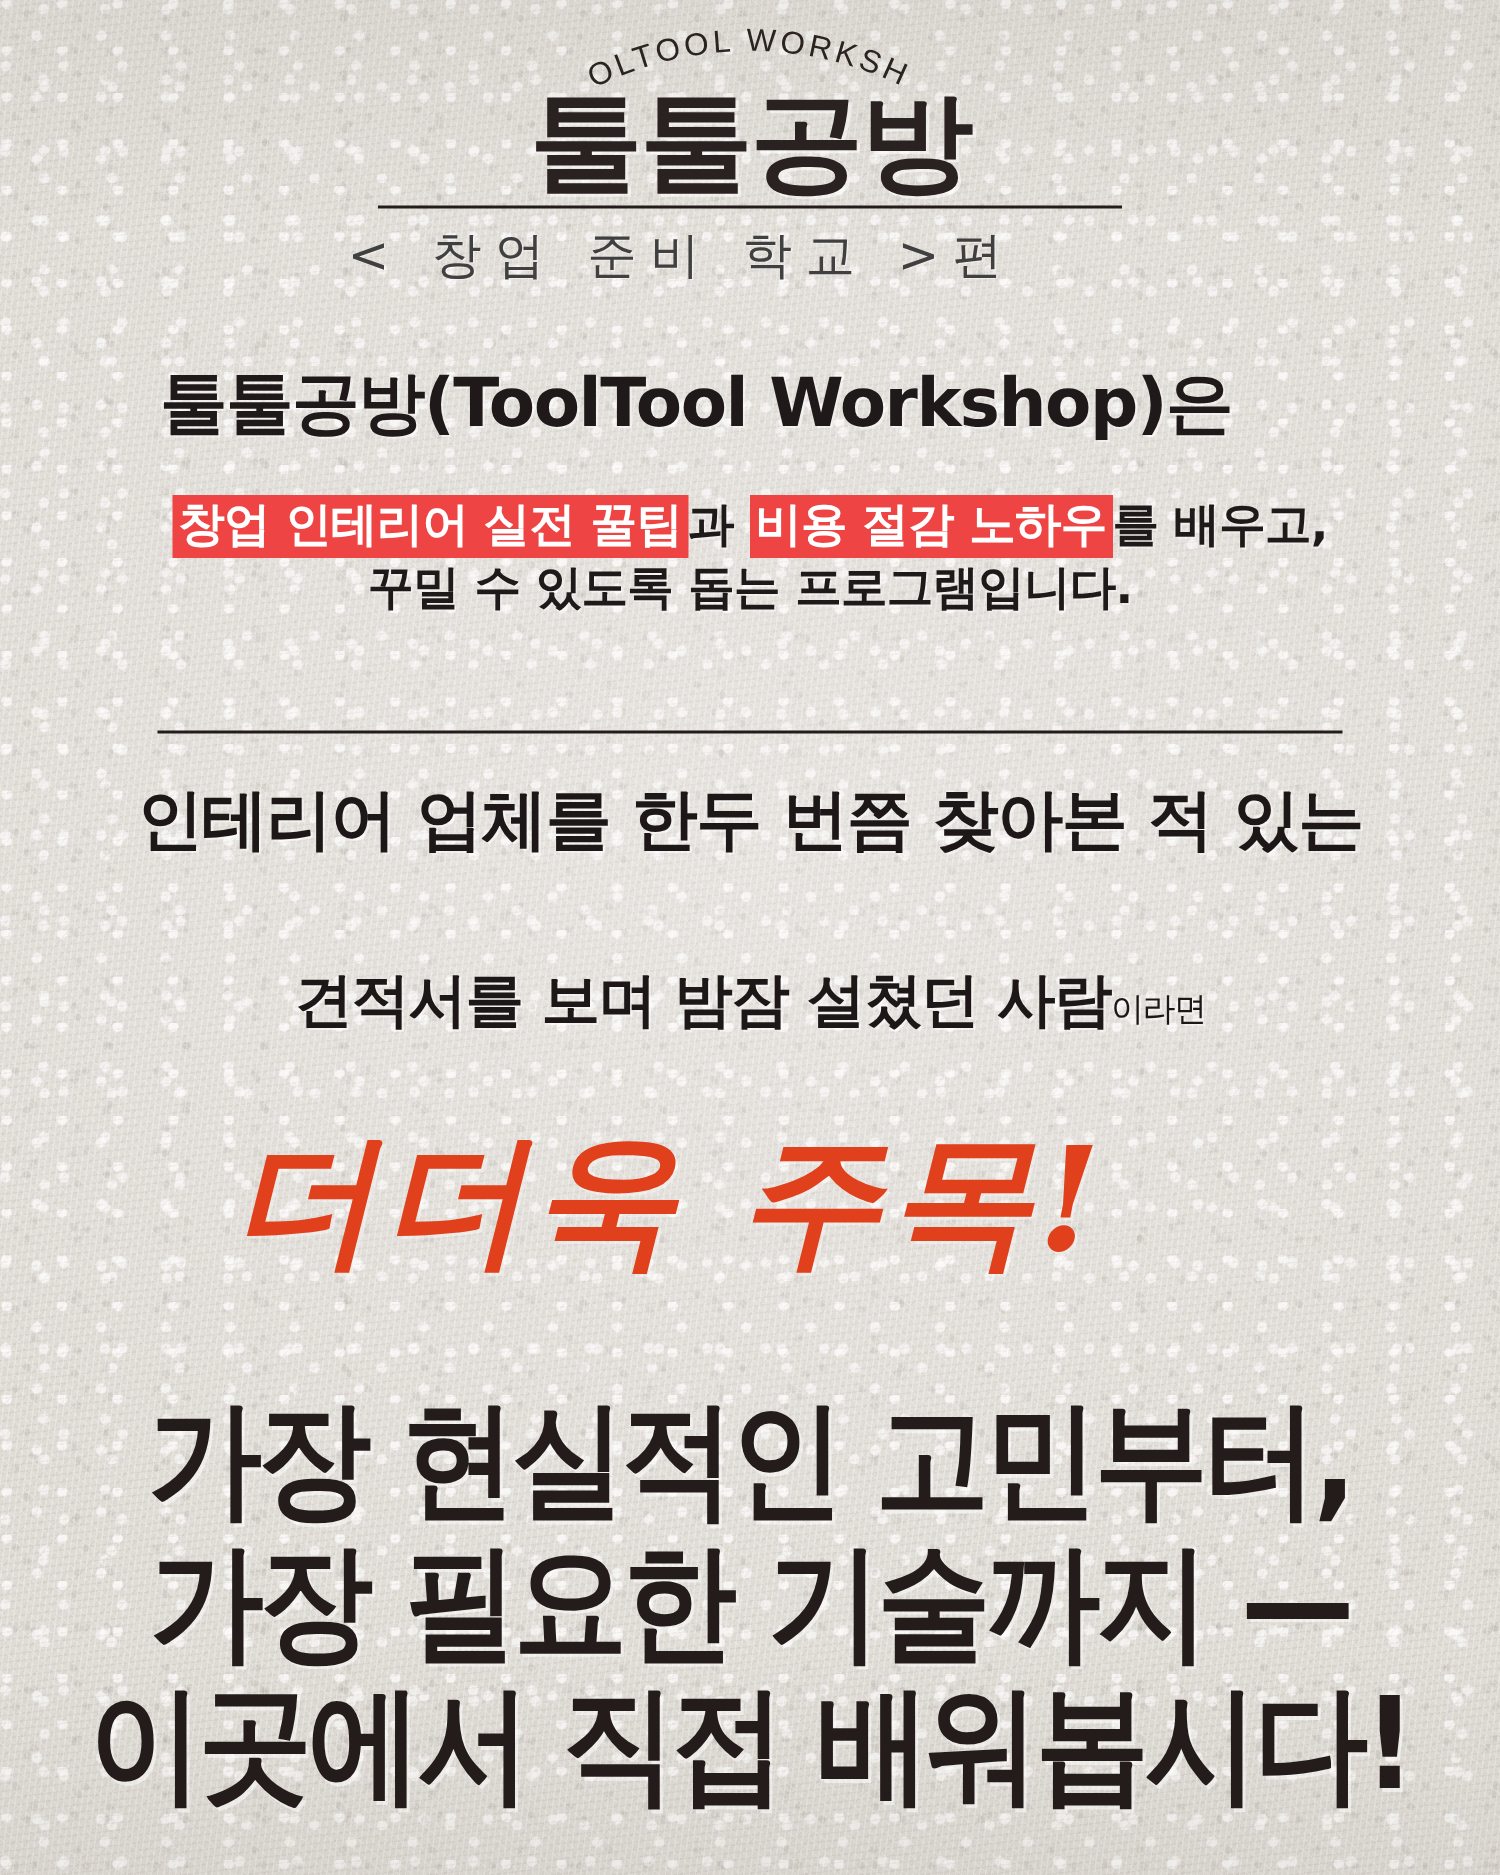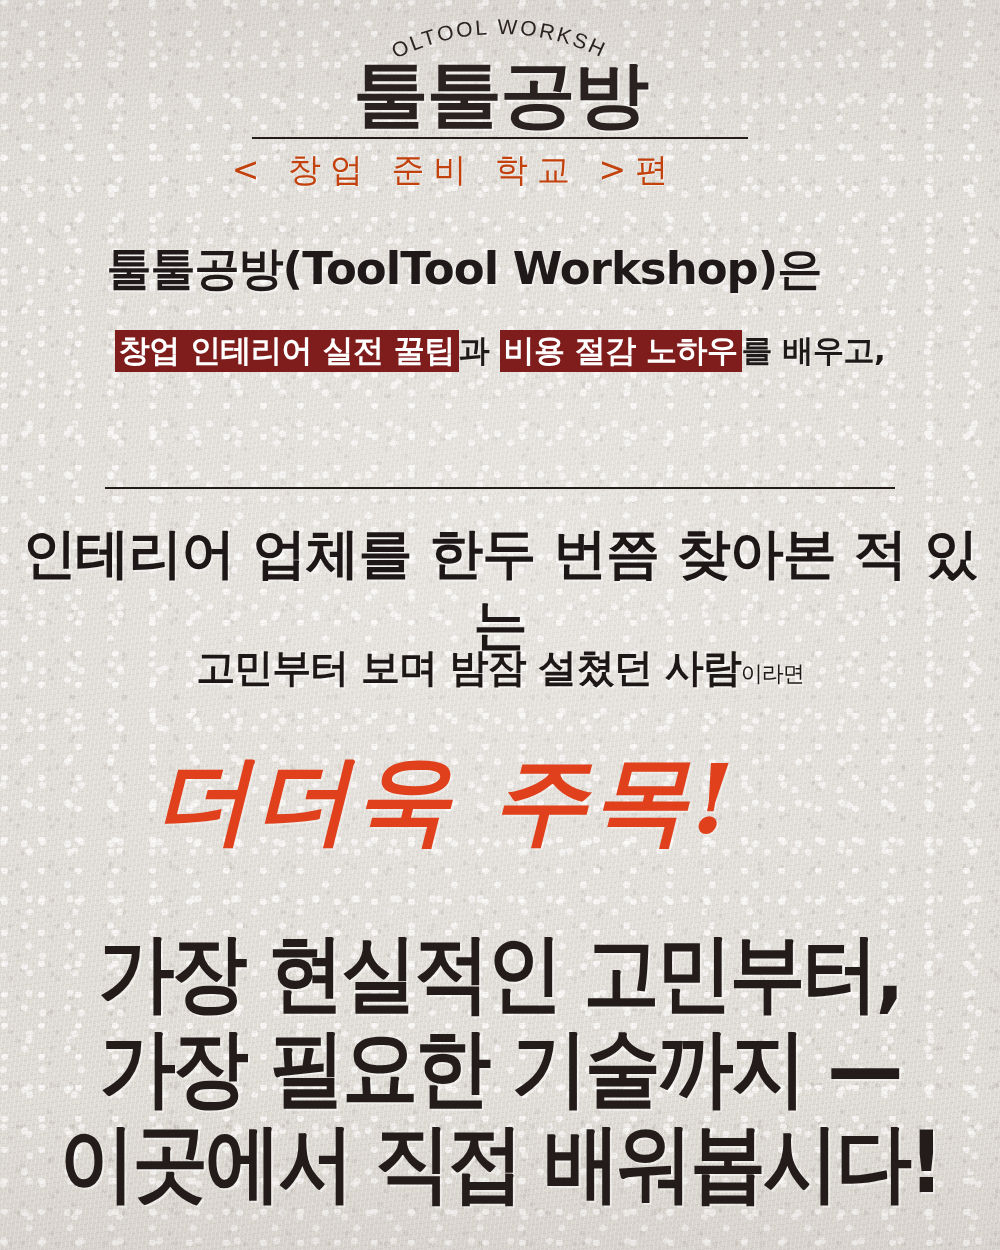--- a/index.html
+++ b/index.html
@@ -127,21 +127,21 @@
   }
 
   .sub-line {
     position: absolute;
     top: 148px;
     left: 0;
     width: 900px;
     font-family: "DejaVu Sans", sans-serif;
     font-weight: 400;
     font-size: 33px;
-    color: #c2410c;
+    color: #404040;
     letter-spacing: 1px;
     text-shadow: 1px 1px 0 rgba(255,255,255,.45);
   }
   .sub-line .brackets { letter-spacing: 9px; }
   .sub-line .tail { letter-spacing: 0px; }
 
   
   .body-para {
     position: absolute;
     top: 330px;
@@ -149,37 +149,37 @@
     width: 1000px;
     font-family: "DejaVu Sans", sans-serif;
     font-weight: 600;
     font-size: 31px;
     line-height: 1.35;
     color: #1e1a19;
     letter-spacing: -.5px;
     text-shadow: 1px 1px 0 rgba(255,255,255,.45);
   }
   .hl {
-    background: #7f1d1d;
+    background: #ef4444;
     color: #ffffff;
     padding: 2px 4px 4px 4px;
     text-shadow: none;
     box-decoration-break: clone;
     -webkit-box-decoration-break: clone;
   }
 
   
   .s2-a {
     position: absolute;
     top: 518px;
     left: 0;
     width: 1000px;
     font-family: "DejaVu Sans", sans-serif;
     font-weight: 700;
-    font-size: 54px;
+    font-size: 44px;
     line-height: 1.32;
     color: #1d1817;
     letter-spacing: -1px;
     text-shadow: 1.5px 1.5px 0 rgba(255,255,255,.5);
   }
   .s2-b {
     position: absolute;
     top: 645px;
     left: 0;
     width: 1000px;
@@ -253,30 +253,31 @@
     <div class="rule rule-top"></div>
 
     <div class="sub-line ctr">
       <span class="brackets">&lt; 창업 준비 학교 &gt;</span><span class="tail">편</span>
     </div>
 
     <div class="h1-line ctr">툴툴공방(ToolTool Workshop)은</div>
 
     <div class="body-para ctr">
       <div><span class="hl">창업 인테리어 실전 꿀팁</span><span>과</span> <span class="hl">비용 절감 노하우</span><span>를 배우고,</span></div>
+      <div>꾸밀 수 있도록 돕는 프로그램입니다.</div>
     </div>
 
     <div class="rule rule-mid"></div>
 
     <div class="s2-a ctr">
       <div>인테리어 업체를 한두 번쯤 찾아본 적 있는</div>
     </div>
 
     <div class="s2-b ctr">
-      <span class="strong">고민부터 보며 밤잠 설쳤던 사람</span><span class="light">이라면</span>
+      <span class="strong">견적서를 보며 밤잠 설쳤던 사람</span><span class="light">이라면</span>
     </div>
 
     <div class="brush ctr">더더욱 주목!</div>
 
     <div class="big big-1 ctr">가장 현실적인 고민부터,</div>
     <div class="big big-2 ctr">가장 필요한 기술까지 —</div>
     <div class="big big-3 ctr">이곳에서 직접 배워봅시다!</div>
 
   </div>
 </div>

